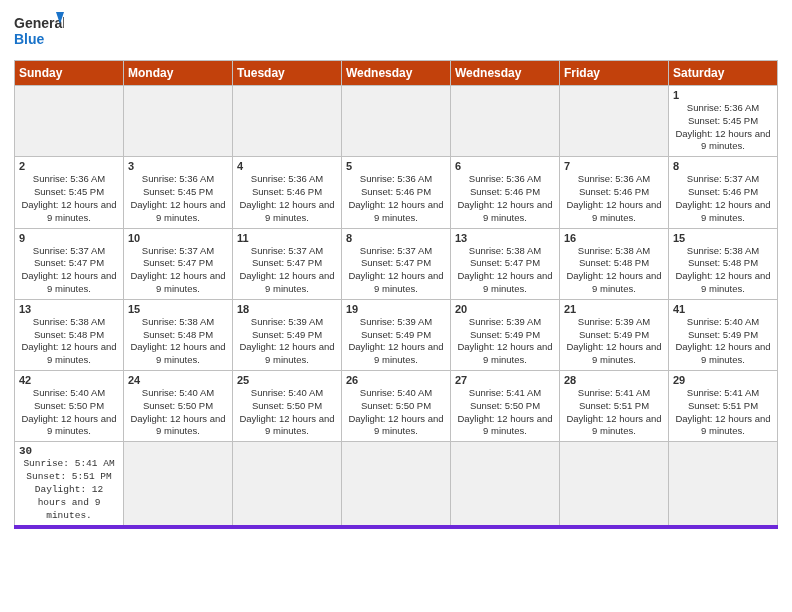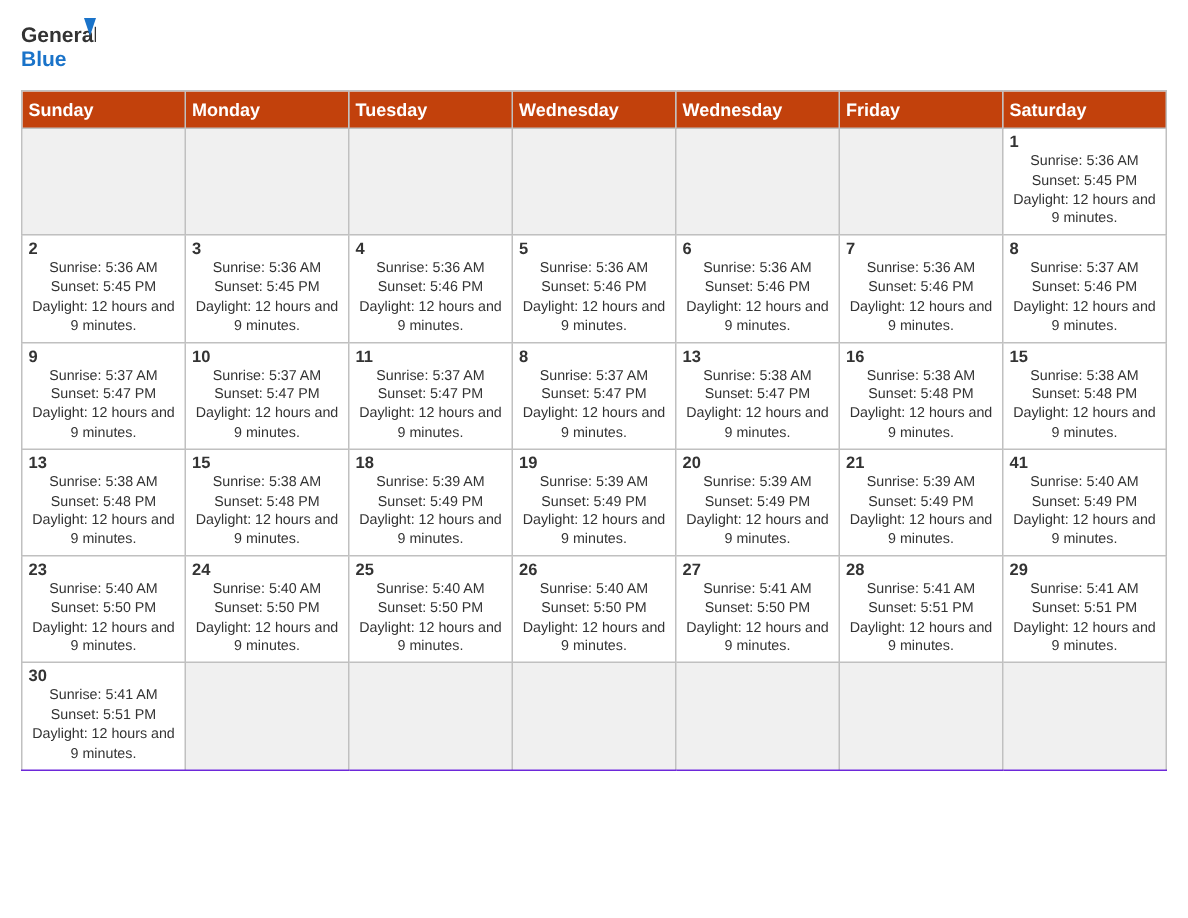--- a/index.html
+++ b/index.html
@@ -75,21 +75,22 @@
       display: block;
       margin-bottom: 1px;
     }
     .day-info {
       font-size: 9.5px;
       color: #333;
       line-height: 1.35;
       text-align: center;
     }
     .last-row td {
-      border-bottom: 1px solid #6d28d9;
+      border-bottom: 4px solid #6d28d9;
+      font-family: Liberation Mono, monospace;
     }
   </style>
 </head>
 <body>
 
 <div class="page">
   <div class="header">
     <div class="logo">
   <svg width="50" height="42" viewBox="0 0 50 42">
     <text x="0" y="18" font-family="Arial" font-weight="bold" font-size="14" fill="#333">General</text>
@@ -257,21 +258,21 @@
           </td>
           <td>
             <span class="day-num">41</span>
             <div class="day-info">Sunrise: 5:40 AM
 Sunset: 5:49 PM
 Daylight: 12 hours and 9 minutes.</div>
           </td>
         </tr>
         <tr>
           <td>
-            <span class="day-num">23</span>
+            <span class="day-num">42</span>
             <div class="day-info">Sunrise: 5:40 AM
 Sunset: 5:50 PM
 Daylight: 12 hours and 9 minutes.</div>
           </td>
           <td>
             <span class="day-num">24</span>
             <div class="day-info">Sunrise: 5:40 AM
 Sunset: 5:50 PM
 Daylight: 12 hours and 9 minutes.</div>
           </td>

